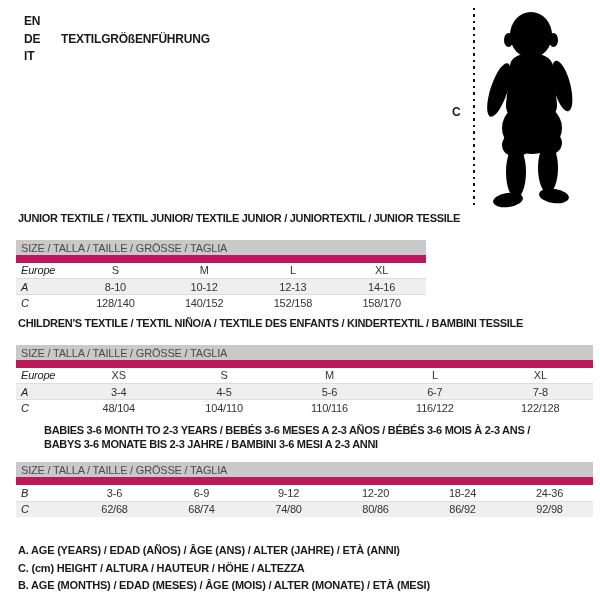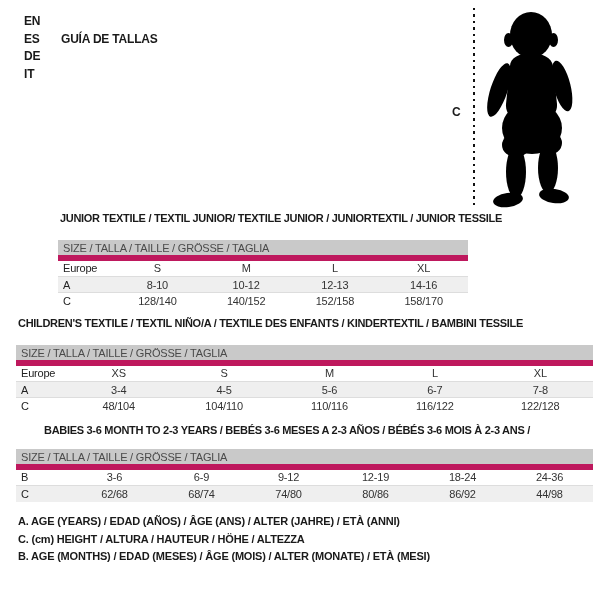--- a/index.html
+++ b/index.html
@@ -21,68 +21,65 @@
   
   .dotted-line {
     position: absolute; left: 473px; top: 8px; width: 2px; height: 200px;
     background: repeating-linear-gradient(to bottom, #111 0 2.5px, transparent 2.5px 6.5px);
   }
   .height-label { position: absolute; left: 452px; top: 105px; font-size: 12px; font-weight: 700; }
   .baby-svg { position: absolute; left: 480px; top: 4px; }
 
   
   .tbl-block { position: absolute; left: 16px; }
-  #tbl0 { top: 212px; width: 410px; margin-left: 42px; }
+  #tbl0 { top: 212px; width: 410px; }
   #tbl1 { top: 317px; width: 577px; }
   #tbl2 { top: 424px; width: 577px; }
 
   .title-wrap { margin: 0 2px 14px 2px; white-space: nowrap; }
   #tbl2 .title-wrap { margin-bottom: 11px; margin-left: 28px; }
   .tbl-title { font-size: 11px; font-weight: 700; line-height: 13.5px; letter-spacing: -0.3px; }
 
   .size-bar {
     background: var(--bar, #c9c9c9);
-    border-bottom: 6px solid #be185d;
+    border-bottom: 8px solid #be185d;
     color: #4a4a4a;
     font-size: 11px; line-height: 14px;
     padding: 1px 0 0 5px;
     letter-spacing: -0.2px;
   }
 
   table { width: 100%; border-collapse: collapse; table-layout: fixed; }
   #tbl0 col.c-first { width: 55px; }
   #tbl1 col.c-first { width: 50px; }
   #tbl2 col.c-first { width: 55px; }
   td {
     font-size: 11px; height: 16px; padding: 0;
     color: #333; letter-spacing: -0.2px;
     overflow: hidden; white-space: nowrap;
   }
-  td.lbl { text-align: left; padding-left: 5px; color: #222; }
+  td.lbl { text-align: left; padding-left: 5px; color: #222; font-style: italic; }
   td.val { text-align: center; }
   tr.alt { background: var(--alt, #efefef); }
   tr + tr td { border-top: 1px solid #ddd; }
 
   
-  .notes { position: absolute; left: 18px; top: 513px; }
+  .notes { position: absolute; left: 18px; top: 542px; }
   .note-line { font-size: 11px; font-weight: 700; line-height: 17.5px; letter-spacing: -0.2px; white-space: nowrap; }
 </style>
 </head>
 <body style="--bar: #c9c9c9; --alt: #efefef;">
 
 <div class="lang-block">
   <div class="lang-row">
     <span class="lang-code">EN</span>
   </div>
   <div class="lang-row">
-    <span class="lang-code">ES</span>
-    <span class="lang-title">GUÍA DE TALLAS</span>
-  </div>
-  <div class="lang-row">
     <span class="lang-code">DE</span>
+    <span class="lang-title">TEXTILGRÖßENFÜHRUNG</span>
   </div>
   <div class="lang-row">
     <span class="lang-code">IT</span>
   </div>
 </div>
 
 <div class="dotted-line"></div>
 <div class="height-label">C</div>
 <svg class="baby-svg" width="112" height="206" viewBox="0 0 112 206" aria-hidden="true">
   <g fill="#000">
@@ -184,50 +181,51 @@
           <td class="val">110/116</td>
           <td class="val">116/122</td>
           <td class="val">122/128</td>
         </tr>
       </tbody>
     </table>
   </div>
 <div class="tbl-block" id="tbl2">
     <div class="title-wrap">
       <div class="tbl-title">BABIES 3-6 MONTH TO 2-3 YEARS / BEBÉS 3-6 MESES A 2-3 AÑOS / BÉBÉS 3-6 MOIS À 2-3 ANS /</div>
+      <div class="tbl-title">BABYS 3-6 MONATE BIS 2-3 JAHRE / BAMBINI 3-6 MESI A 2-3 ANNI</div>
     </div>
     <div class="size-bar">SIZE / TALLA / TAILLE / GRÖSSE / TAGLIA</div>
     <table>
       <colgroup>
         <col class="c-first">
         <col>
         <col>
         <col>
         <col>
         <col>
         <col>
       </colgroup>
       <tbody>
         <tr>
           <td class="lbl">B</td>
           <td class="val">3-6</td>
           <td class="val">6-9</td>
           <td class="val">9-12</td>
-          <td class="val">12-19</td>
+          <td class="val">12-20</td>
           <td class="val">18-24</td>
           <td class="val">24-36</td>
         </tr>
         <tr class="alt">
           <td class="lbl">C</td>
           <td class="val">62/68</td>
           <td class="val">68/74</td>
           <td class="val">74/80</td>
           <td class="val">80/86</td>
           <td class="val">86/92</td>
-          <td class="val">44/98</td>
+          <td class="val">92/98</td>
         </tr>
       </tbody>
     </table>
   </div>
 
 <div class="notes">
   <div class="note-line">A. AGE (YEARS) / EDAD (AÑOS) / ÂGE (ANS) / ALTER (JAHRE) / ETÀ (ANNI)</div>
   <div class="note-line">C. (cm) HEIGHT / ALTURA / HAUTEUR / HÖHE / ALTEZZA</div>
   <div class="note-line">B. AGE (MONTHS) / EDAD (MESES) / ÂGE (MOIS) / ALTER (MONATE) / ETÀ (MESI)</div>
 </div>

